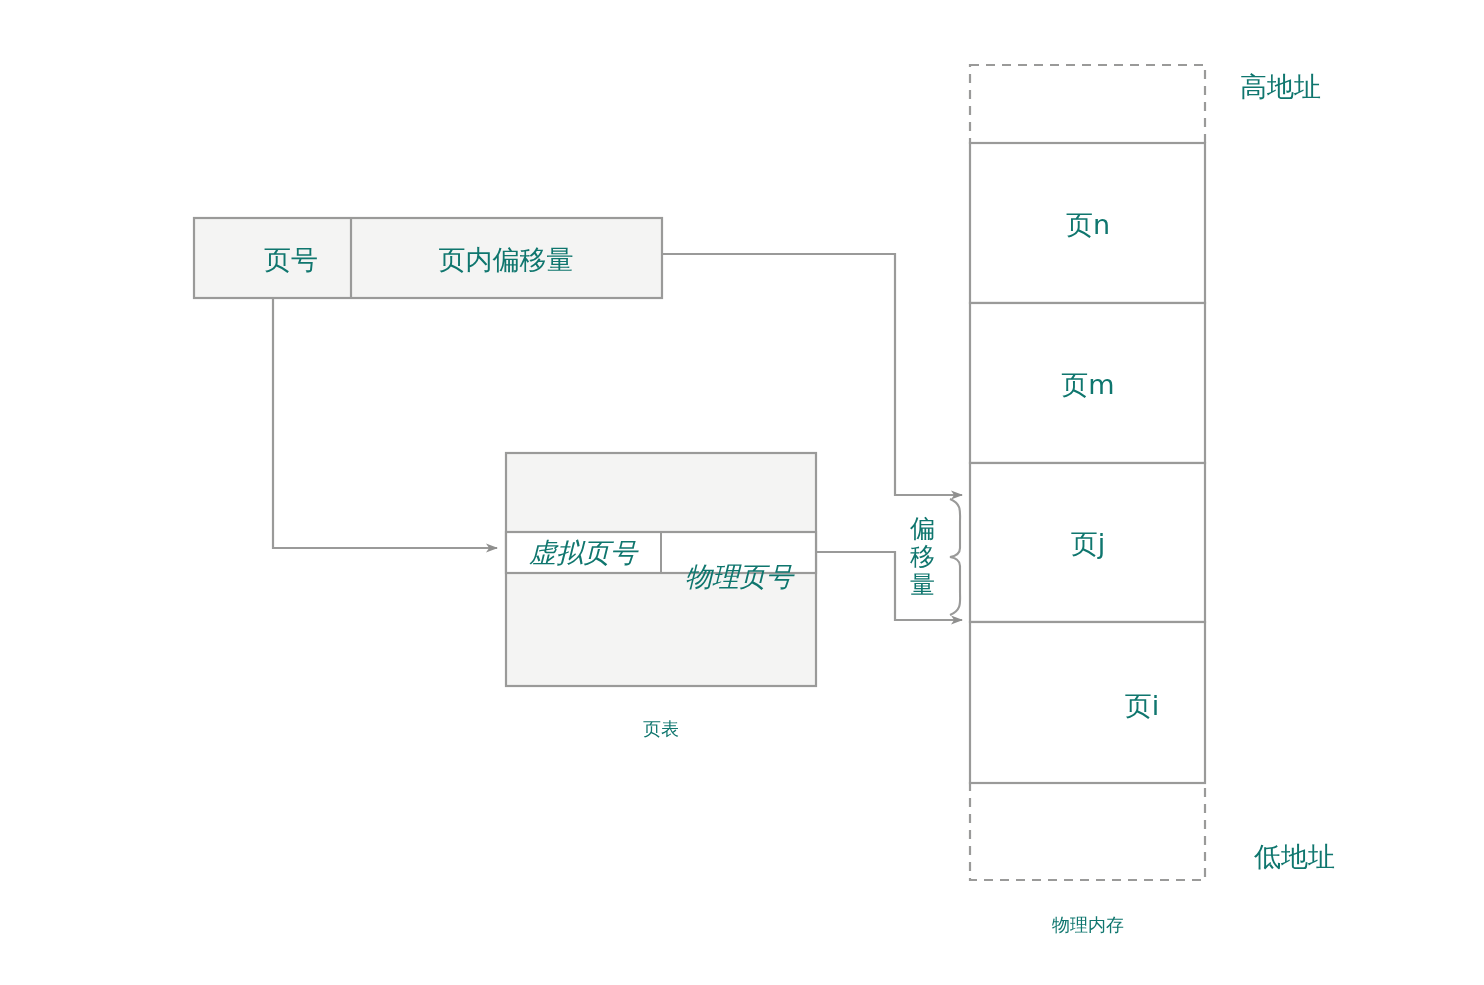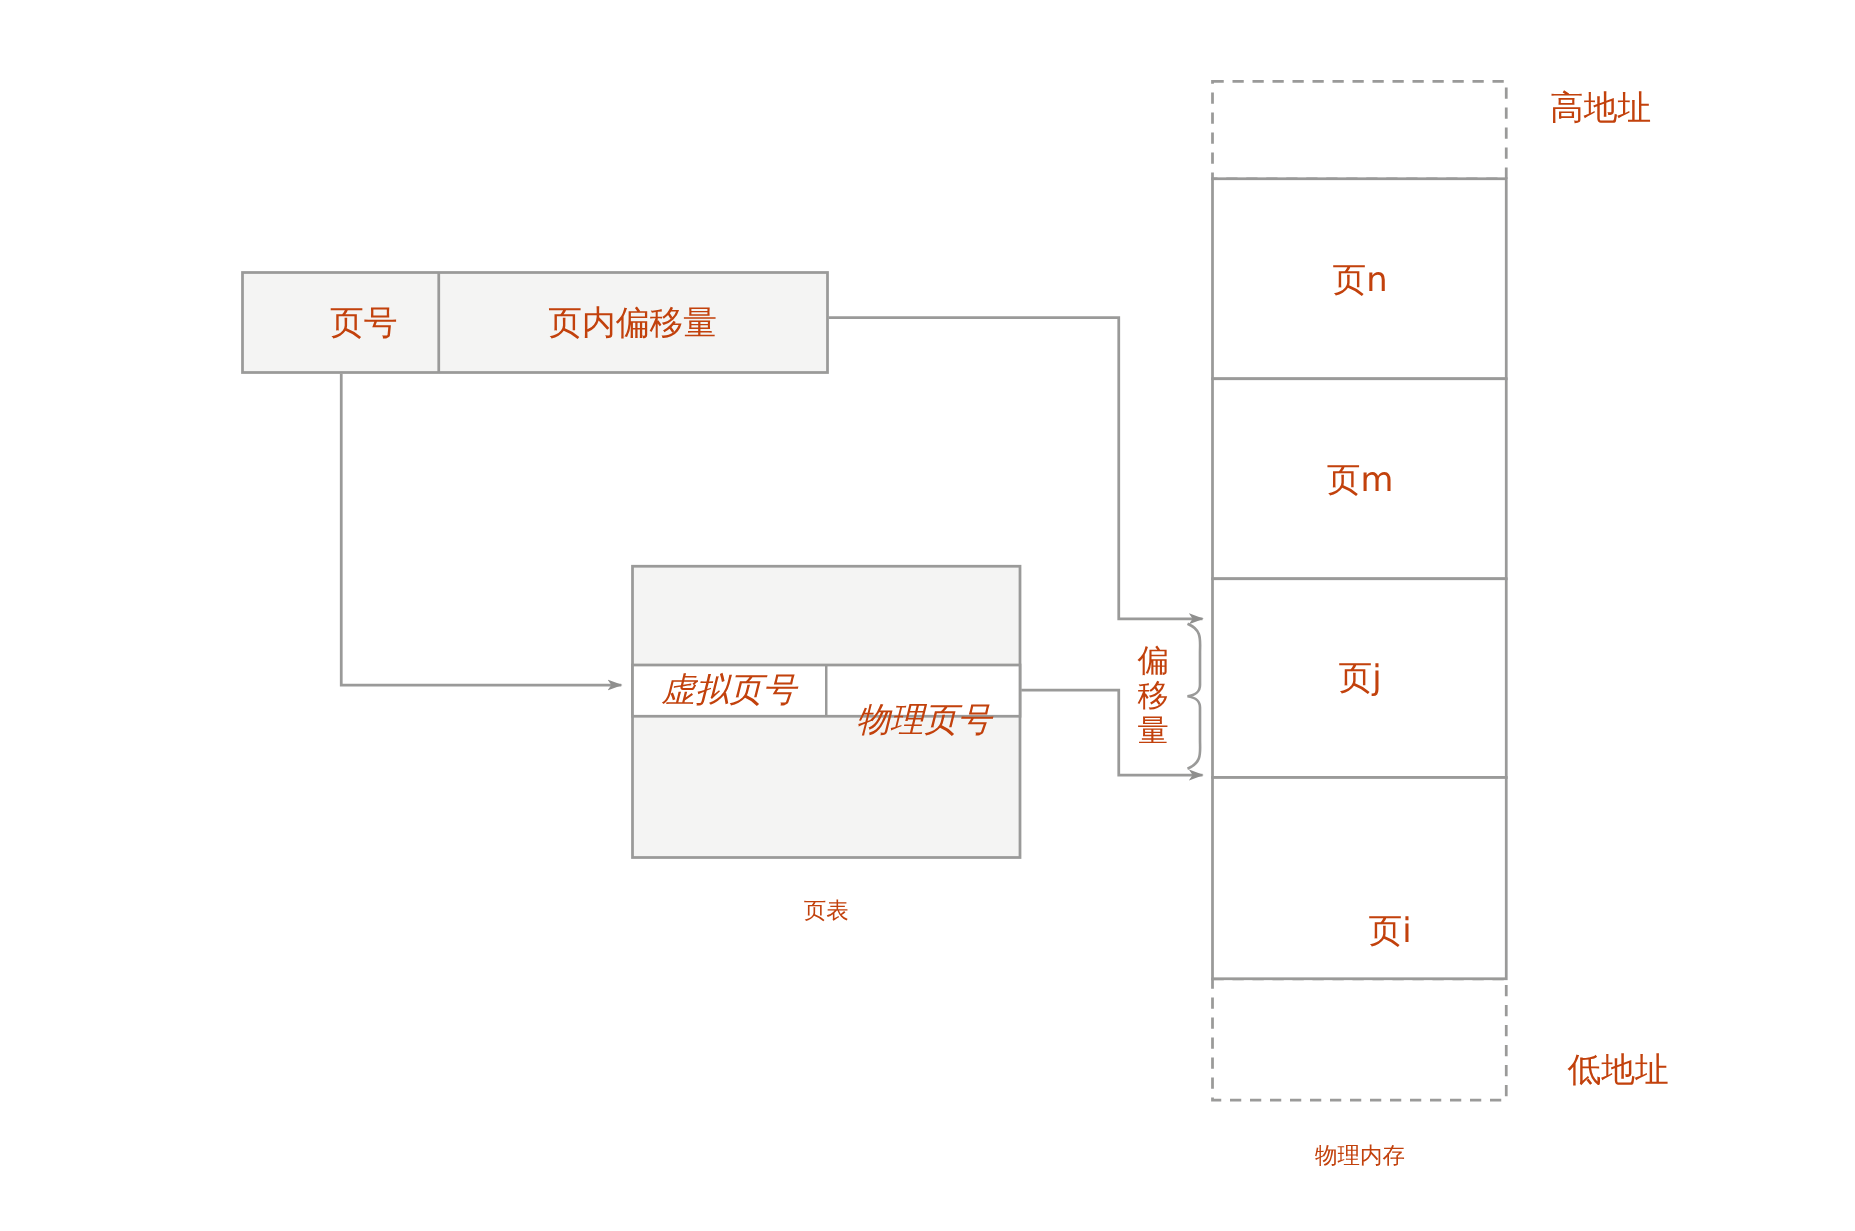--- a/index.html
+++ b/index.html
@@ -19,21 +19,21 @@
   }
   .svg-layer {
     position: absolute;
     left: 0;
     top: 0;
     width: 1484px;
     height: 985px;
   }
   .lbl {
     position: absolute;
-    color: #c2410c;
+    color: #0f766e;
     white-space: nowrap;
     line-height: 1;
     font-family: "DejaVu Sans", "Liberation Sans", sans-serif;
   }
   .lbl-center {
     text-align: center;
     transform: translate(-50%, -50%);
   }
   .t-box { font-size: 27px; }
   .t-row { font-size: 27px; font-style: italic; }
@@ -118,21 +118,21 @@
   <div class="lbl lbl-center t-cap" style="left:661px; top:729px;">页表</div>
 
   <div class="lbl t-vert" style="left:925px; top:557px;">偏移量</div>
 
   <div class="lbl lbl-center t-page" style="left:1088px; top:224px;">页n</div>
 
   <div class="lbl lbl-center t-page" style="left:1088px; top:384px;">页m</div>
 
   <div class="lbl lbl-center t-page" style="left:1088px; top:543px;">页j</div>
 
-  <div class="lbl lbl-center t-page" style="left:1112px; top:705px;margin-top:40px;">页i</div>
+  <div class="lbl lbl-center t-page" style="left:1142px; top:705px;">页i</div>
 
   <div class="lbl t-side" style="left:1240px; top:73px;">高地址</div>
 
   <div class="lbl t-side" style="left:1234px; top:843px;margin-left:20px;">低地址</div>
 
   <div class="lbl lbl-center t-cap" style="left:1088px; top:925px;">物理内存</div>
 
 </div>
 
 </body></html>

